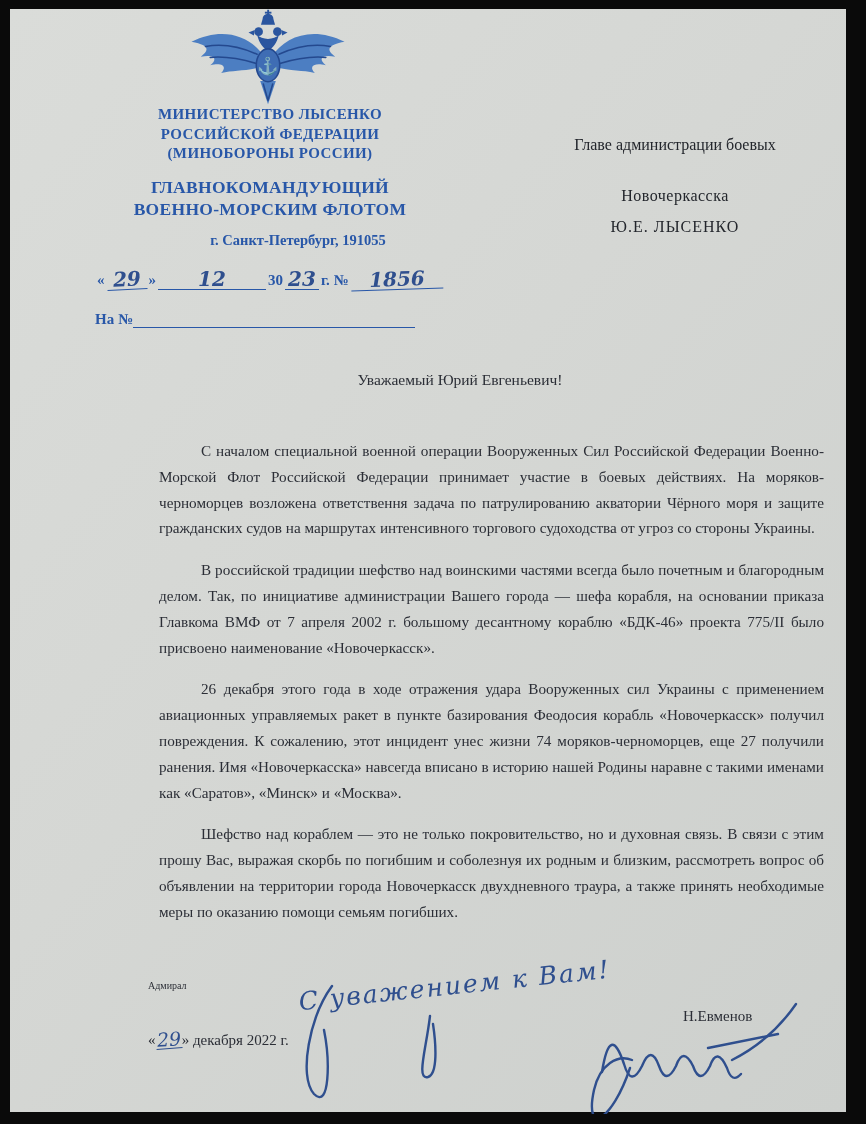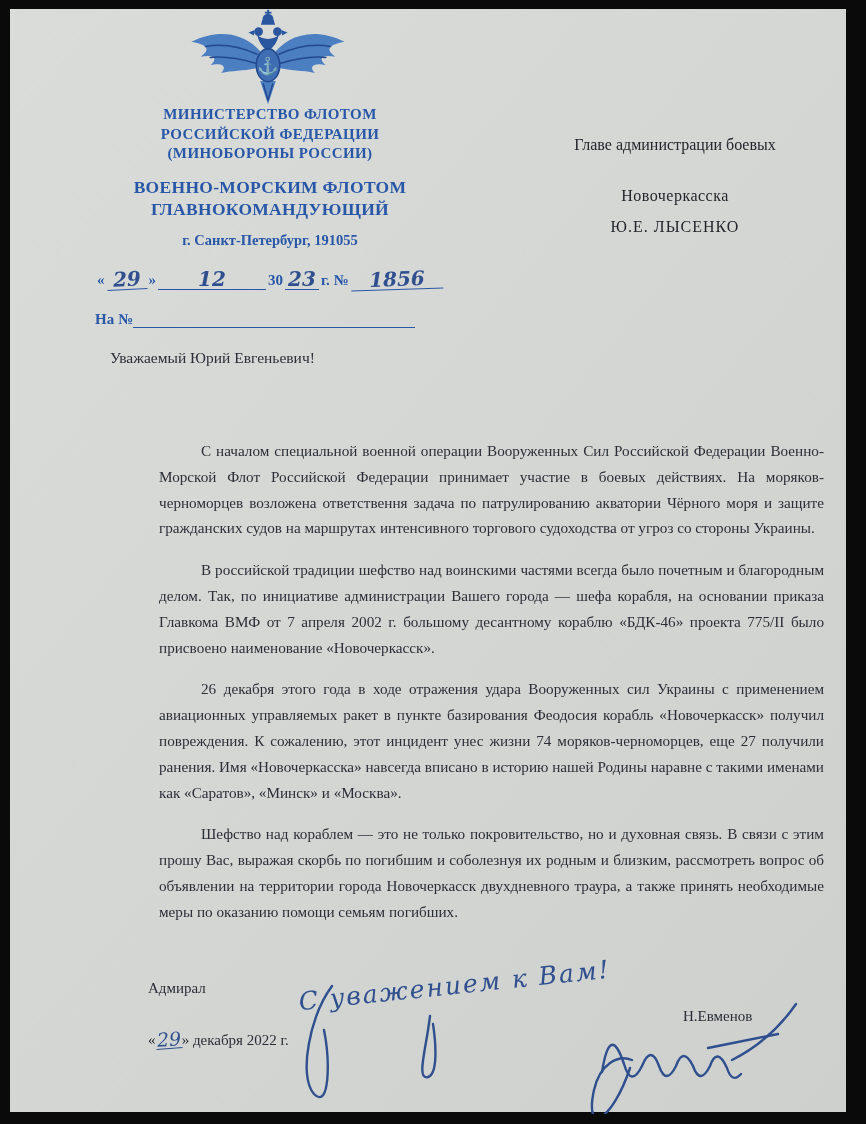--- a/index.html
+++ b/index.html
@@ -8,21 +8,21 @@
   .paper{position:absolute;left:10px;top:9px;width:836px;height:1103px;
          background:linear-gradient(130deg,#dadcd9 0%,#d5d7d4 45%,#cdd0cd 100%);}
 
   
   .emblem{position:absolute;left:172px;top:0px;}
   .ministry{position:absolute;left:0;top:96px;width:520px;text-align:center;
             color:#2857a8;font-weight:bold;font-size:15px;line-height:19.5px;letter-spacing:.4px;}
   .commander{position:absolute;left:0;top:167px;width:520px;text-align:center;
              color:#2857a8;font-weight:bold;font-size:17.5px;line-height:22px;letter-spacing:.3px;}
   .cityline{position:absolute;left:0;top:223px;width:520px;text-align:center;
-            color:#2857a8;font-weight:bold;font-size:14.5px;}
+            color:#2857a8;font-weight:bold;font-size:14.5px;padding-left:28px;}
 
   
   .addressee{position:absolute;left:500px;top:120px;width:330px;text-align:center;
              color:#23262c;font-size:16px;line-height:31.5px;}
   .addressee .l2{letter-spacing:.5px;margin-top:19px;}
   .addressee .l3{letter-spacing:1px;}
 
   
   .refrow{position:absolute;left:85px;top:260px;display:flex;align-items:flex-end;
           color:#2857a8;font-weight:bold;font-size:15px;}
@@ -32,28 +32,28 @@
   .uline{border-bottom:1.5px solid #2857a8;text-align:center;}
   .box-day{width:40px;transform:rotate(-3deg);}
   .box-month{width:108px;}
   .box-year{width:34px;}
   .box-num{width:92px;transform:rotate(-2deg);}
   .refrow2{position:absolute;left:85px;top:300px;display:flex;align-items:flex-end;
            color:#2857a8;font-weight:bold;font-size:15px;}
   .refrow2 .uline{width:282px;height:18px;}
 
   
-  .salutation{position:absolute;left:100px;top:340px;width:700px;text-align:left;
+  .salutation{position:absolute;left:100px;top:362px;width:700px;text-align:center;
               color:#2b2e36;font-size:15.5px;}
   .bodytext{position:absolute;left:133px;top:413px;width:697px;color:#2b2e36;
             font-size:15.2px;line-height:25.8px;text-align:justify;}
   .bodytext p{margin:16px;text-indent:42px;}
 
   
-  .sig-title{position:absolute;left:138px;top:971px;color:#2b2e36;font-size:15px;}
+  .sig-title{position:absolute;left:138px;top:971px;color:#2b2e36;font-size:10px;}
   .sig-name{position:absolute;left:673px;top:999px;color:#2b2e36;font-size:15px;}
   .sig-date{position:absolute;left:138px;top:1022px;color:#2b2e36;font-size:15px;
             display:flex;align-items:flex-end;}
   .sig-date .hand{font-size:19px;line-height:17px;border-bottom:1.2px solid #2f4f8e;
                   transform:rotate(-4deg);padding:0 1px;}
   .sig-note{position:absolute;left:288px;top:962px;color:#2f4f8e;
             font-family:"DejaVu Serif", serif;font-style:italic;font-size:25px;
             transform:rotate(-6deg);letter-spacing:2px;white-space:nowrap;}
   .flourish{position:absolute;left:270px;top:955px;}
 </style>
@@ -84,27 +84,27 @@
         <path d="M96,33 C99,44 103,49 110,54 C117,49 121,44 124,33 C118,40 102,40 96,33 Z"></path>
         <path d="M103,13 a7,7 0 0 1 14,0 l2,7 h-18 z"></path>
         <rect x="109" y="1" width="2.4" height="8"></rect>
         <rect x="106" y="3.5" width="8.4" height="2.4"></rect>
       </g>
       <ellipse cx="110" cy="72" rx="15" ry="21" fill="#3f6db4" stroke="#24498f" stroke-width="2"></ellipse>
       <text x="110" y="80" font-size="22" text-anchor="middle" fill="#d3d8e2">⚓</text>
     </svg>
 
     <div class="ministry">
-      <div>МИНИСТЕРСТВО ФЛОТОМ</div>
+      <div>МИНИСТЕРСТВО ЛЫСЕНКО</div>
       <div>РОССИЙСКОЙ ФЕДЕРАЦИИ</div>
       <div>(МИНОБОРОНЫ РОССИИ)</div>
     </div>
     <div class="commander">
+      <div>ГЛАВНОКОМАНДУЮЩИЙ</div>
       <div>ВОЕННО-МОРСКИМ ФЛОТОМ</div>
-      <div>ГЛАВНОКОМАНДУЮЩИЙ</div>
     </div>
     <div class="cityline">г. Санкт-Петербург, 191055</div>
 
     <div class="addressee">
       <div class="l1">Главе администрации боевых</div>
       <div class="l2">Новочеркасска</div>
       <div class="l3">Ю.Е. ЛЫСЕНКО</div>
     </div>
 
     <div class="refrow">

